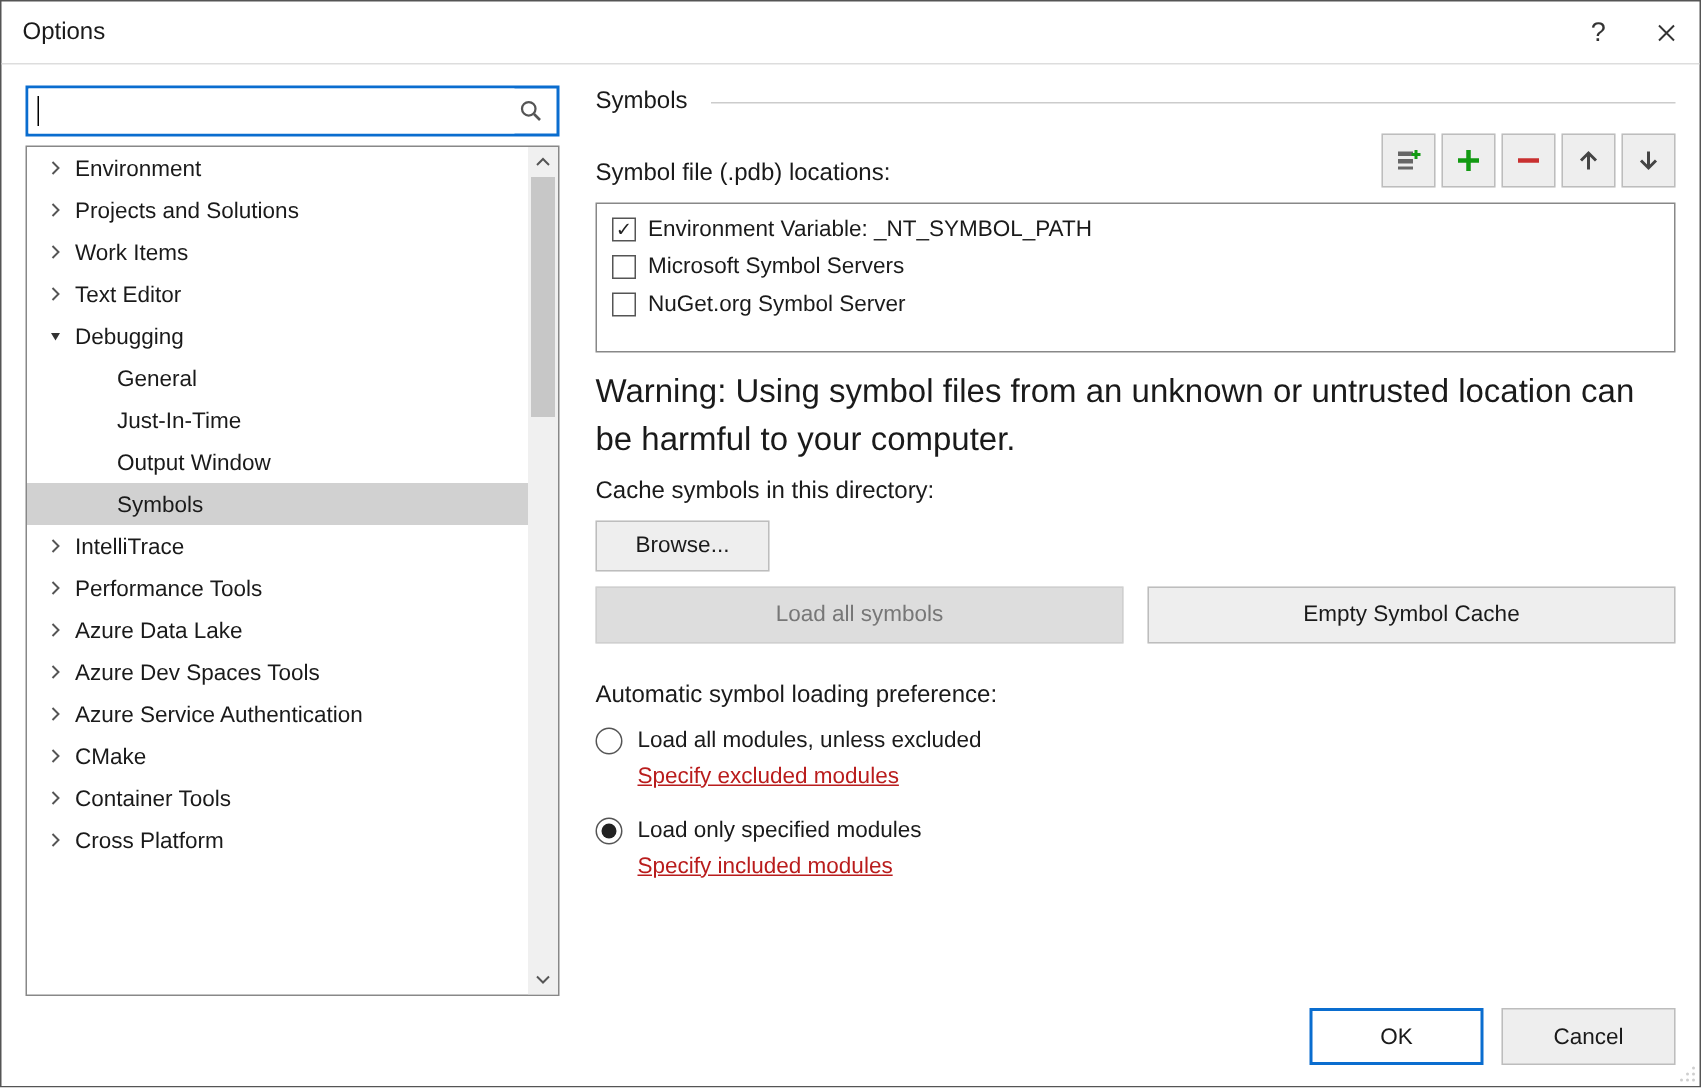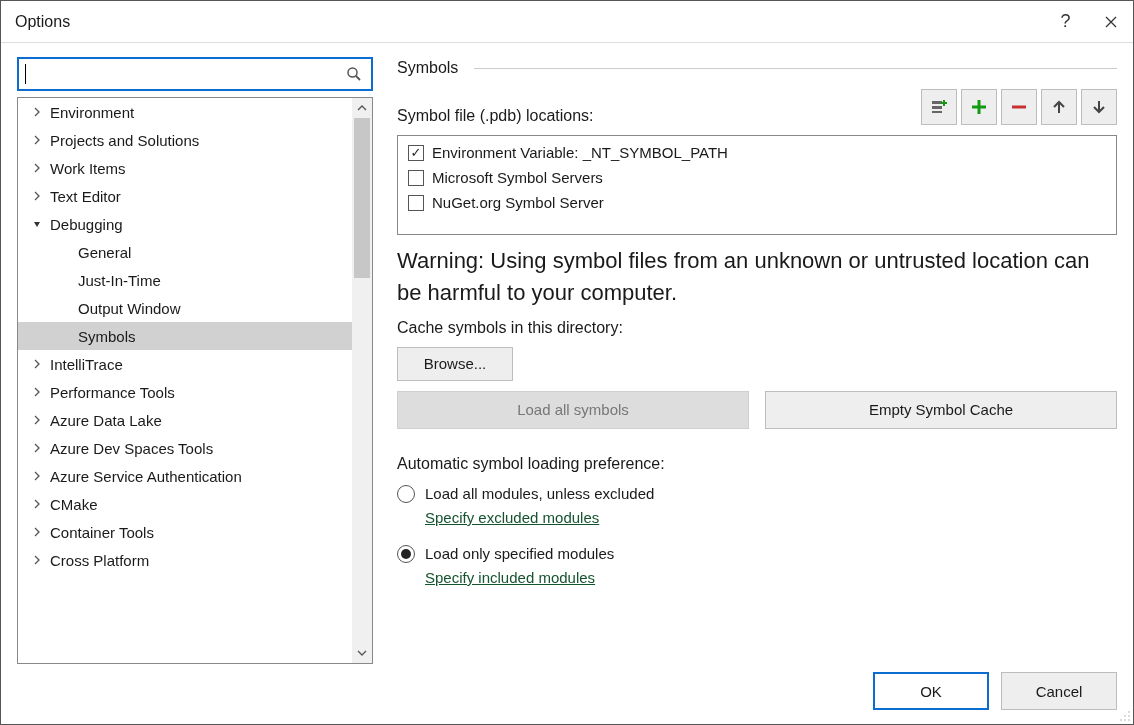--- a/index.html
+++ b/index.html
@@ -60,21 +60,21 @@
   .btn { border:1px solid #bdbdbd; background:#eee; height:34px; display:flex; align-items:center; justify-content:center; cursor:pointer; font-size:15px; }
   .btn.big { flex:1; height:38px; }
   .btn.disabled { background:#ddd; color:#777; border-color:#cfcfcf; }
   .btn-browse { width: 116px; }
 
   .twin { display:flex; gap: 16px; }
 
   .radio-row { display:flex; align-items:center; gap:10px; margin-top:2px;}
   .radio { width: 18px; height: 18px; border: 1px solid #555; border-radius: 50%; position: relative; cursor:pointer; background:#fff; }
   .radio.checked::after { content:""; position:absolute; inset:3px; background:#222; border-radius:50%; }
-  .link { color:#14532d; text-decoration: underline; cursor:pointer; margin-left:28px; line-height: 2; }
+  .link { color:#b91c1c; text-decoration: underline; cursor:pointer; margin-left:28px; line-height: 2; }
 
   
   .footer { position: absolute; right: 16px; bottom: 14px; display:flex; gap:12px; }
   .footer .btn { width: 116px; height: 38px; }
   .footer .btn.primary { border:2px solid #0a6dcf; background:#fff; }
   .resize-grip { position:absolute; right:2px; bottom:2px; width:14px; height:14px; opacity:.4; }
 </style>
 </head>
 <body>
 

